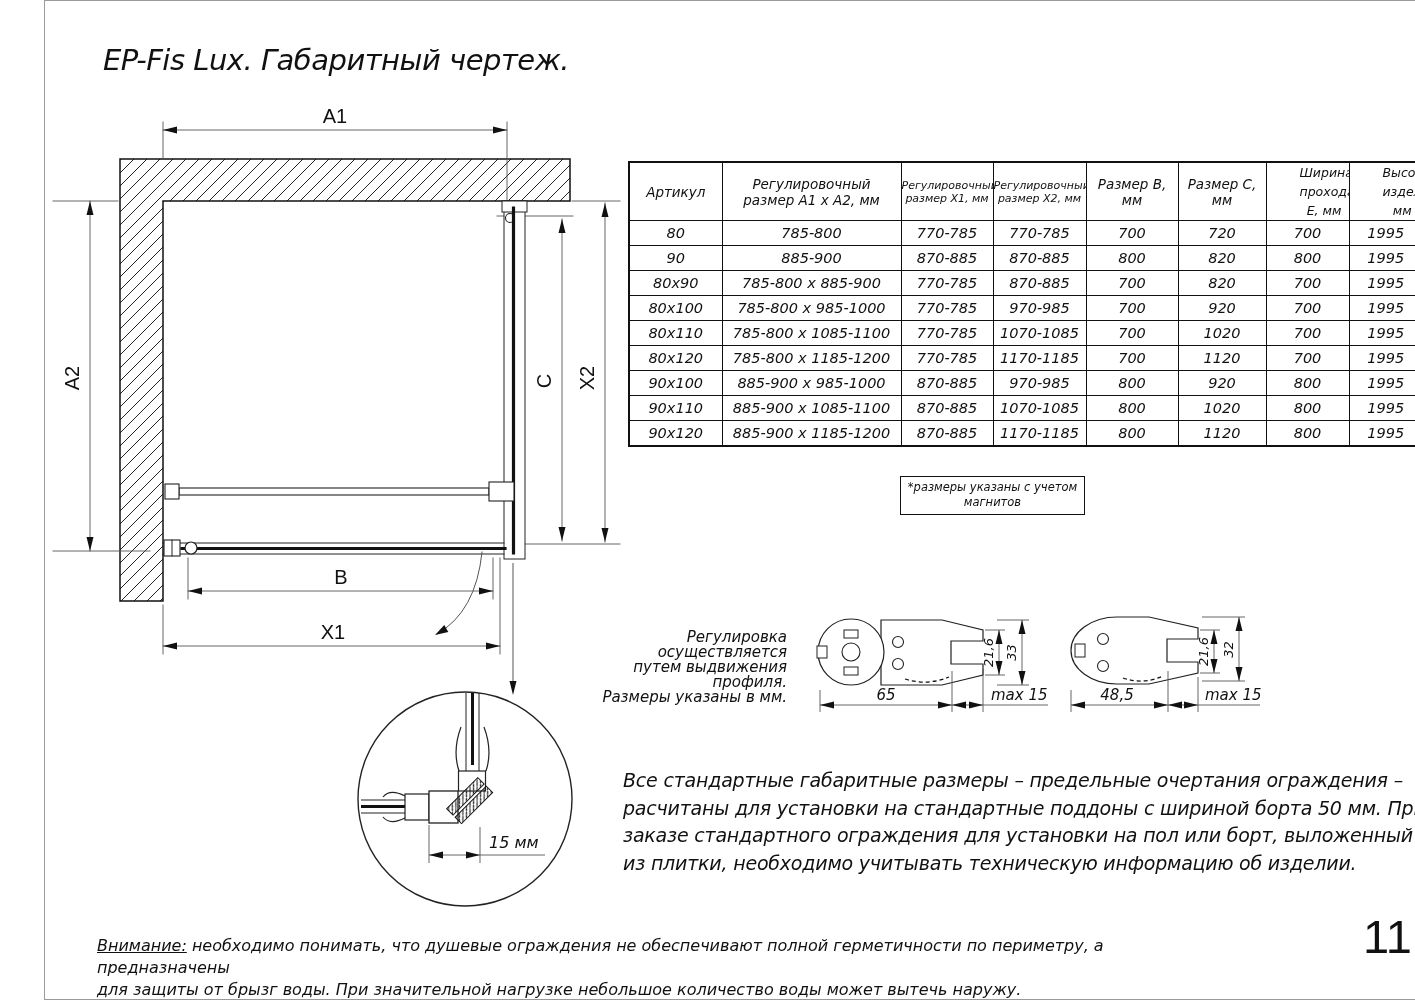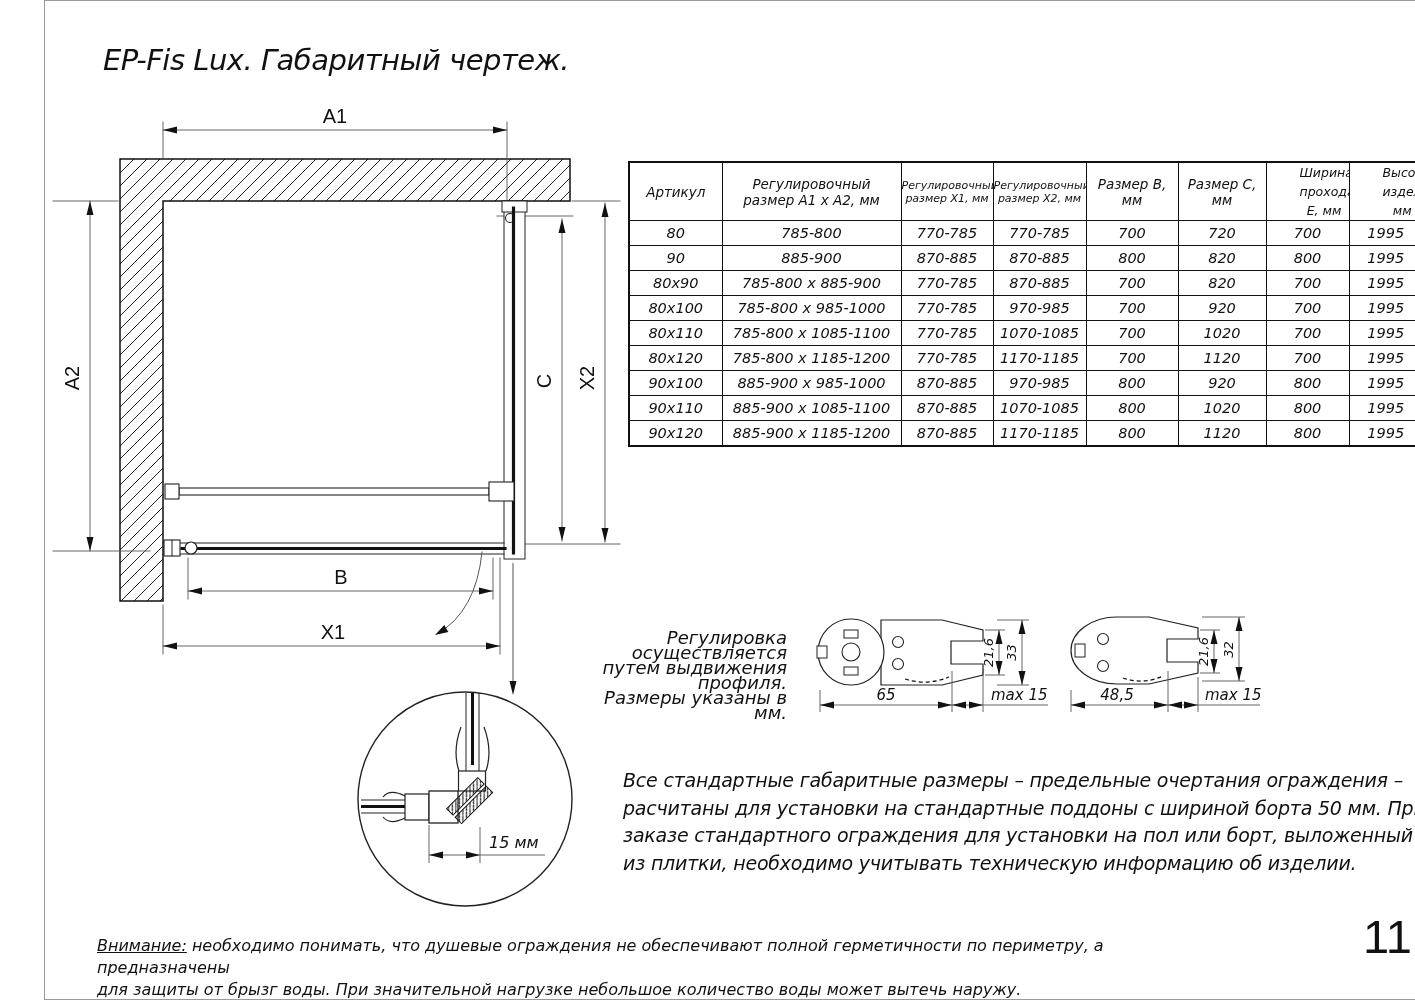--- a/index.html
+++ b/index.html
@@ -16,21 +16,21 @@
               padding:0;white-space:pre-line;overflow:hidden;}
   table.sizes thead tr{height:58px;}
   table.sizes tbody tr{height:25px;}
   table.sizes th{font-weight:normal;font-size:13.5px;line-height:16px;}
   table.sizes th:nth-child(3),table.sizes th:nth-child(4){font-size:11px;line-height:13px;}
   table.sizes th:nth-child(7),table.sizes th:nth-child(8){font-size:12.5px;line-height:19px;padding-left:33px;}
   table.sizes td{font-size:14.5px;}
   .footnote{left:855px;top:475px;width:183px;height:34px;border:1px solid #111;
             font-size:11.5px;font-style:italic;text-align:center;white-space:pre-line;
             line-height:15px;padding-top:3px;}
-  .adjust-note{left:540px;top:629px;width:202px;text-align:right;font-size:18px;
+  .adjust-note{left:540px;top:629px;width:202px;text-align:right;font-size:15px;
                font-style:italic;line-height:15px;white-space:pre-line;}
   .body-text{left:578px;top:766px;font-size:19px;font-style:italic;line-height:27.5px;
              white-space:pre;letter-spacing:-0.2px;}
   .warning{left:52px;top:934px;font-size:16px;font-style:italic;line-height:22px;width:1100px;}
   .warning .lbl{text-decoration:underline;}
   .warning .rest{white-space:pre-line;font-style:italic;}
   svg text{font-family:"DejaVu Sans",sans-serif;}
   .dimlbl{font-family:"Liberation Sans",sans-serif;font-size:20px;fill:#111;}
   .pdim{font-size:15px;font-style:italic;fill:#111;}
   .pdim-s{font-size:13px;font-style:italic;fill:#111;}
@@ -357,20 +357,22 @@
             <td>870-885</td>
             <td>1170-1185</td>
             <td>800</td>
             <td>1120</td>
             <td>800</td>
             <td>1995</td>
           </tr>
         </tbody>
     </table>
   </div>
+  <div class="abs footnote">*размеры указаны с учетом
+магнитов</div>
 
   <div class="abs adjust-note">Регулировка осуществляется
 путем выдвижения профиля.
 Размеры указаны в мм.</div>
   <div class="abs body-text">Все стандартные габаритные размеры – предельные очертания ограждения –
 расчитаны для установки на стандартные поддоны с шириной борта 50 мм. При
 заказе стандартного ограждения для установки на пол или борт, выложенный
 из плитки, необходимо учитывать техническую информацию об изделии.</div>
   <div class="abs warning">
     <span class="lbl">Внимание:</span><span class="rest"> необходимо понимать, что душевые ограждения не обеспечивают полной герметичности по периметру, а предназначены

